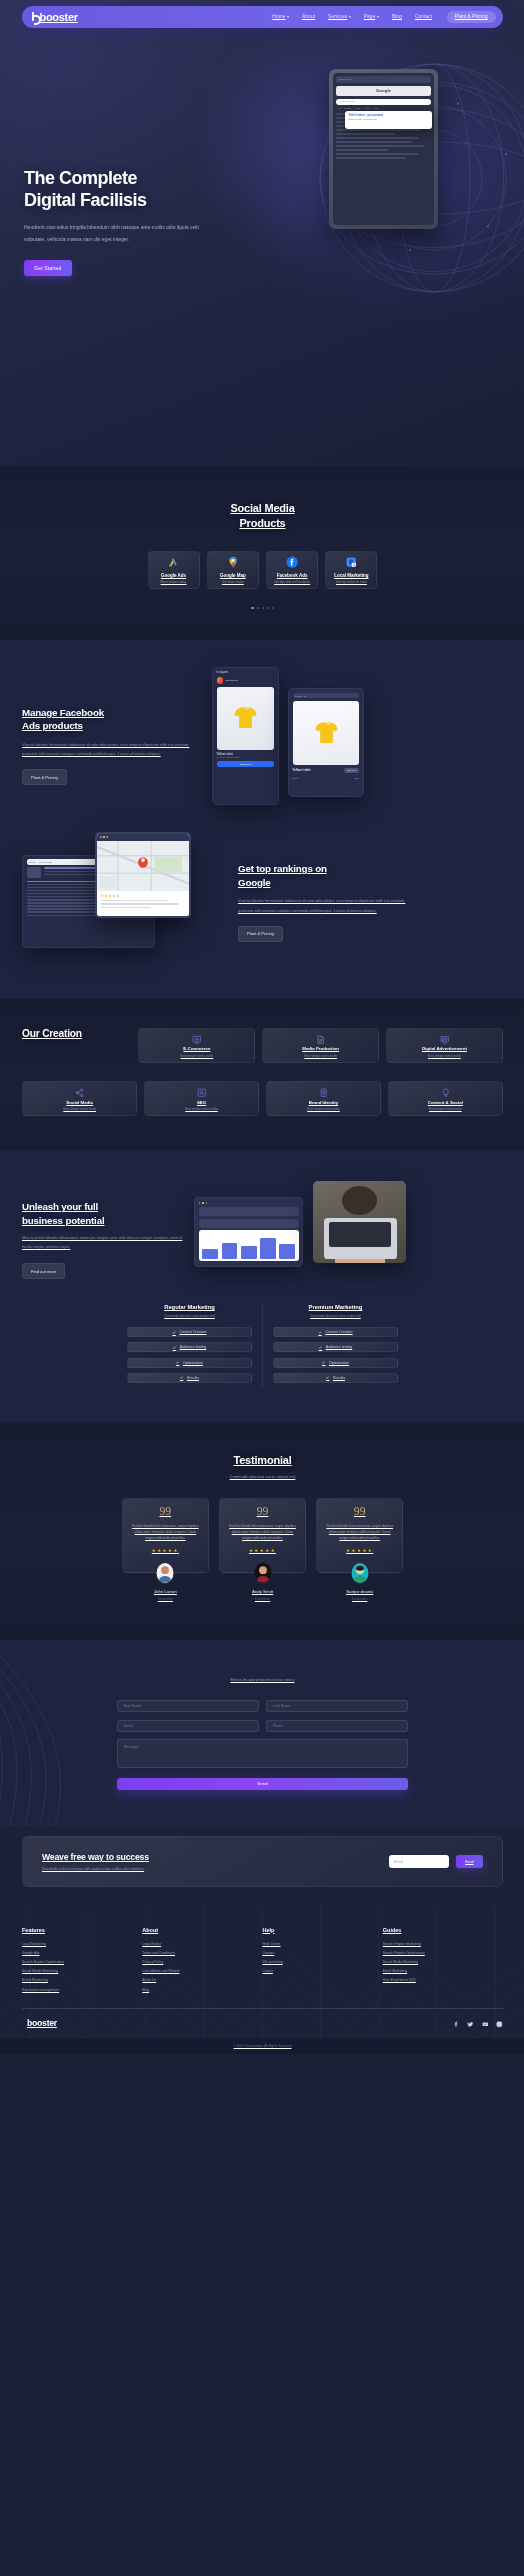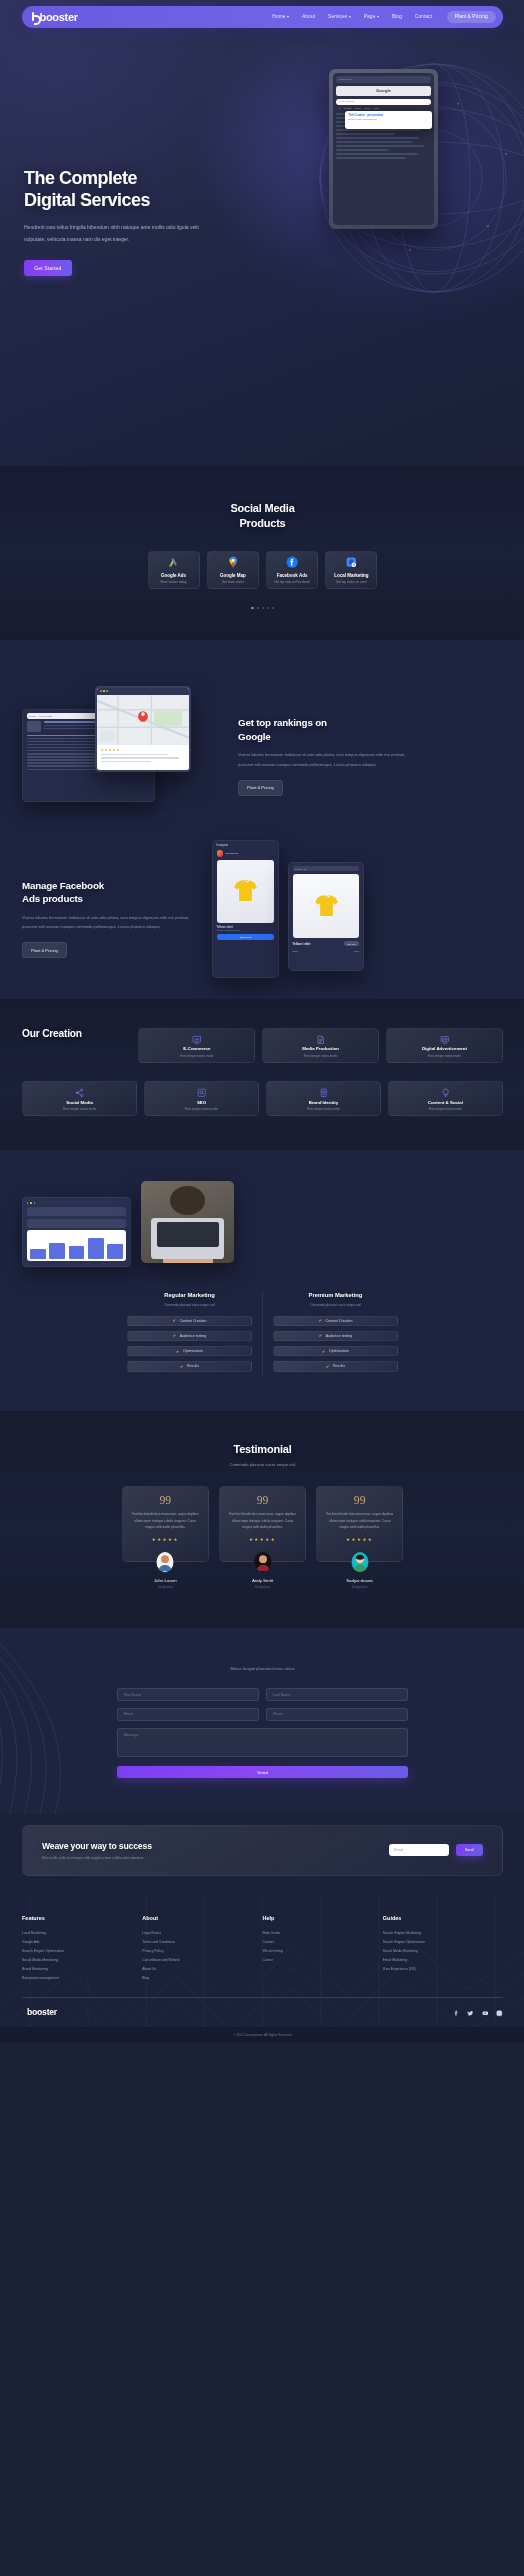--- a/index.html
+++ b/index.html
@@ -2,21 +2,21 @@
 <html style="font-size:11.7px"><head>
 <meta charset="utf-8">
 <style>
   *{box-sizing:border-box;margin:0;padding:0;}
   html,body{background:#1b2137;}
   body{
     width:525px;margin:0 auto;
     font-family:"Liberation Sans", sans-serif;
     color:#fff;overflow-x:hidden;
   }
-  .page{width:525px;position:relative;background:#1e2440;}
+  .page{width:525px;position:relative;background:#1e2440;text-decoration:underline;}
 
   
   .hero{
     position:relative;width:525px;height:466px;
     background:
       radial-gradient(ellipse 306px 219px at 78% 36%, rgba(86,78,190,.30), transparent 70%),
       radial-gradient(ellipse 364px 291px at 12% 14%, rgba(70,66,140,.28), transparent 70%),
       linear-gradient(160deg,#2a2f52 0%, #232946 35%, #1d2340 70%, #1b2038 100%);
     overflow:hidden;
   }
@@ -318,21 +318,21 @@
               <span>Contact</span>
             </a>
         </div>
         <button class="navcta">Plant &amp; Pricing</button>
       </nav>
     </div>
 
     <div class="hero-copy">
       <h1>
         <span>The Complete</span><br>
-        <span>Digital Services</span>
+        <span>Digital Facilisis</span>
       </h1>
       <p>Hendrerit cras tellus fringilla bibendum nibh natoque ante mollis odio ligula velit vulputate, vehicula massa nam dis eget  integer.</p>
       <button class="btn-grad">Get Started</button>
     </div>
 
     <div class="device">
       <div class="device-in">
         <div class="d-bar">
           <span>google.com</span>
         </div>
@@ -428,20 +428,74 @@
     <div class="dots">
       <span class="dot on"></span>
       <span class="dot"></span>
       <span class="dot"></span>
       <span class="dot"></span>
       <span class="dot"></span>
     </div>
   </section>
 
   <section class="sect fbsec">
+    <div class="row">
+      <div class="col-txt">
+        <h2>
+          <span>Manage Facebook</span><br>
+          <span>Ads products</span>
+        </h2>
+        <p>Viverra lobortis fermentum habitasse id ante odio platea, sem tempus dignissim nibh nisi pretium, praesent velit aenean natoque commodo pellentesque. Luctus pharetra volutpat.</p>
+        <button class="btn-dark">Plant &amp; Pricing</button>
+      </div>
+
+      <div class="mockwrap">
+        <div class="ig">
+          <div class="ig-hd">
+            <span>Instagram</span>
+          </div>
+          <div class="ig-prof">
+            <span class="ig-av"></span>
+            <span style="font-size:2.5px;color:#cfd4e6">Companies</span>
+          </div>
+          <div class="ig-img">
+            <svg class="tshirt" viewBox="0 0 64 64">
+                <path d="M22 8 L12 14 l-5 10 8 5 3-5v30h28V24l3 5 8-5-5-10-10-6-6 5z" fill="#f5c518"></path>
+                <path d="M26 8 q6 6 12 0" fill="none" stroke="#d9a900" stroke-width="1.5"></path>
+              </svg>
+          </div>
+          <div class="ig-meta">
+            <span>Yellow t shirt</span>
+            <small>Get free shipping today</small>
+          </div>
+          <div class="ig-btn">Shop Now</div>
+        </div>
+
+        <div class="shop">
+          <div class="shop-bar">
+            <span>Google Ads</span>
+          </div>
+          <div class="shop-img">
+            <svg class="tshirt" viewBox="0 0 64 64">
+                <path d="M22 8 L12 14 l-5 10 8 5 3-5v30h28V24l3 5 8-5-5-10-10-6-6 5z" fill="#f5c518"></path>
+                <path d="M26 8 q6 6 12 0" fill="none" stroke="#d9a900" stroke-width="1.5"></path>
+              </svg>
+          </div>
+          <div class="shop-row">
+            <b>Yellow t shirt</b>
+            <span class="pillbtn">Buy now</span>
+          </div>
+          <div class="shop-row" style="margin-top:4.4px;font-size:2.2px;color:#9aa1bb">
+            <span>Share</span>
+            <span>Save</span>
+          </div>
+        </div>
+      </div>
+    </div>
+
     <div class="row gsec" style="margin-top:20.4px">
       <div class="gmock">
         <div class="gbox">
           <div class="gbar">
             <span>Google</span>
             <span>Your Products</span>
           </div>
           <div class="gres">
             <span class="gthumb"></span>
             <div class="gtxt">
@@ -493,74 +547,20 @@
         </div>
       </div>
 
       <div class="col-txt" style="margin-left:19px">
         <h2>
           <span>Get top rankings on</span><br>
           <span>Google</span>
         </h2>
         <p>Viverra lobortis fermentum habitasse id ante odio platea, sem tempus dignissim nibh nisi pretium, praesent velit aenean natoque commodo pellentesque. Luctus pharetra volutpat.</p>
         <button class="btn-dark">Plant &amp; Pricing</button>
-      </div>
-    </div>
-
-    <div class="row">
-      <div class="col-txt">
-        <h2>
-          <span>Manage Facebook</span><br>
-          <span>Ads products</span>
-        </h2>
-        <p>Viverra lobortis fermentum habitasse id ante odio platea, sem tempus dignissim nibh nisi pretium, praesent velit aenean natoque commodo pellentesque. Luctus pharetra volutpat.</p>
-        <button class="btn-dark">Plant &amp; Pricing</button>
-      </div>
-
-      <div class="mockwrap">
-        <div class="ig">
-          <div class="ig-hd">
-            <span>Instagram</span>
-          </div>
-          <div class="ig-prof">
-            <span class="ig-av"></span>
-            <span style="font-size:2.5px;color:#cfd4e6">Companies</span>
-          </div>
-          <div class="ig-img">
-            <svg class="tshirt" viewBox="0 0 64 64">
-                <path d="M22 8 L12 14 l-5 10 8 5 3-5v30h28V24l3 5 8-5-5-10-10-6-6 5z" fill="#f5c518"></path>
-                <path d="M26 8 q6 6 12 0" fill="none" stroke="#d9a900" stroke-width="1.5"></path>
-              </svg>
-          </div>
-          <div class="ig-meta">
-            <span>Yellow t shirt</span>
-            <small>Get free shipping today</small>
-          </div>
-          <div class="ig-btn">Shop Now</div>
-        </div>
-
-        <div class="shop">
-          <div class="shop-bar">
-            <span>Google Ads</span>
-          </div>
-          <div class="shop-img">
-            <svg class="tshirt" viewBox="0 0 64 64">
-                <path d="M22 8 L12 14 l-5 10 8 5 3-5v30h28V24l3 5 8-5-5-10-10-6-6 5z" fill="#f5c518"></path>
-                <path d="M26 8 q6 6 12 0" fill="none" stroke="#d9a900" stroke-width="1.5"></path>
-              </svg>
-          </div>
-          <div class="shop-row">
-            <b>Yellow t shirt</b>
-            <span class="pillbtn">Buy now</span>
-          </div>
-          <div class="shop-row" style="margin-top:4.4px;font-size:2.2px;color:#9aa1bb">
-            <span>Share</span>
-            <span>Save</span>
-          </div>
-        </div>
       </div>
     </div>
   </section>
 
   <section class="sect svc">
     <div class="svc-in">
       <div class="svc-title">Our Creation</div>
       <div class="svc-grid">
         <div class="scard">
           <span class="si">
@@ -642,20 +642,28 @@
             </svg>
         </span>
         <div class="t">Content &amp; Social</div>
         <div class="d">Eros tempor nostra morbi</div>
       </div>
     </div>
   </section>
 
   <section class="sect unl">
     <div class="unl-row">
+      <div class="unl-txt">
+        <h2>
+          <span>Unleash your full</span><br>
+          <span>business potential</span>
+        </h2>
+        <p>Mauris primis lobortis ullamcorper etiam per magnis ante odio rhoncus integer inceptos, enim id facilisi neque, porttitor turpis.</p>
+        <button class="btn-dark">Find out more</button>
+      </div>
 
       <div class="dash">
         <div class="dash-top">
           <span class="gdot" style="background:#ff5f57"></span>
             <span class="gdot" style="background:#febc2e"></span>
             <span class="gdot" style="background:#28c840"></span>
         </div>
         <div class="dash-card"></div>
         <div class="dash-card"></div>
         <div class="bars">
@@ -796,21 +804,21 @@
         <input class="fin" placeholder="Phone" style="">
       </div>
       <textarea class="fta" placeholder="Message" style=""></textarea>
       <button class="fsend">Send</button>
     </div>
   </section>
 
   <section class="nl-wrap">
     <div class="nl">
       <div>
-        <h3>Weave your way to success</h3>
+        <h3>Weave free way to success</h3>
         <p>Mus mollis nulla leo tempor nibh sagittis etiam cubilia odio interdum.</p>
       </div>
       <div class="nl-form">
         <input class="nl-in" placeholder="Email" style="">
         <button class="nl-btn">Send</button>
       </div>
     </div>
   </section>
 
   <footer class="footer">

